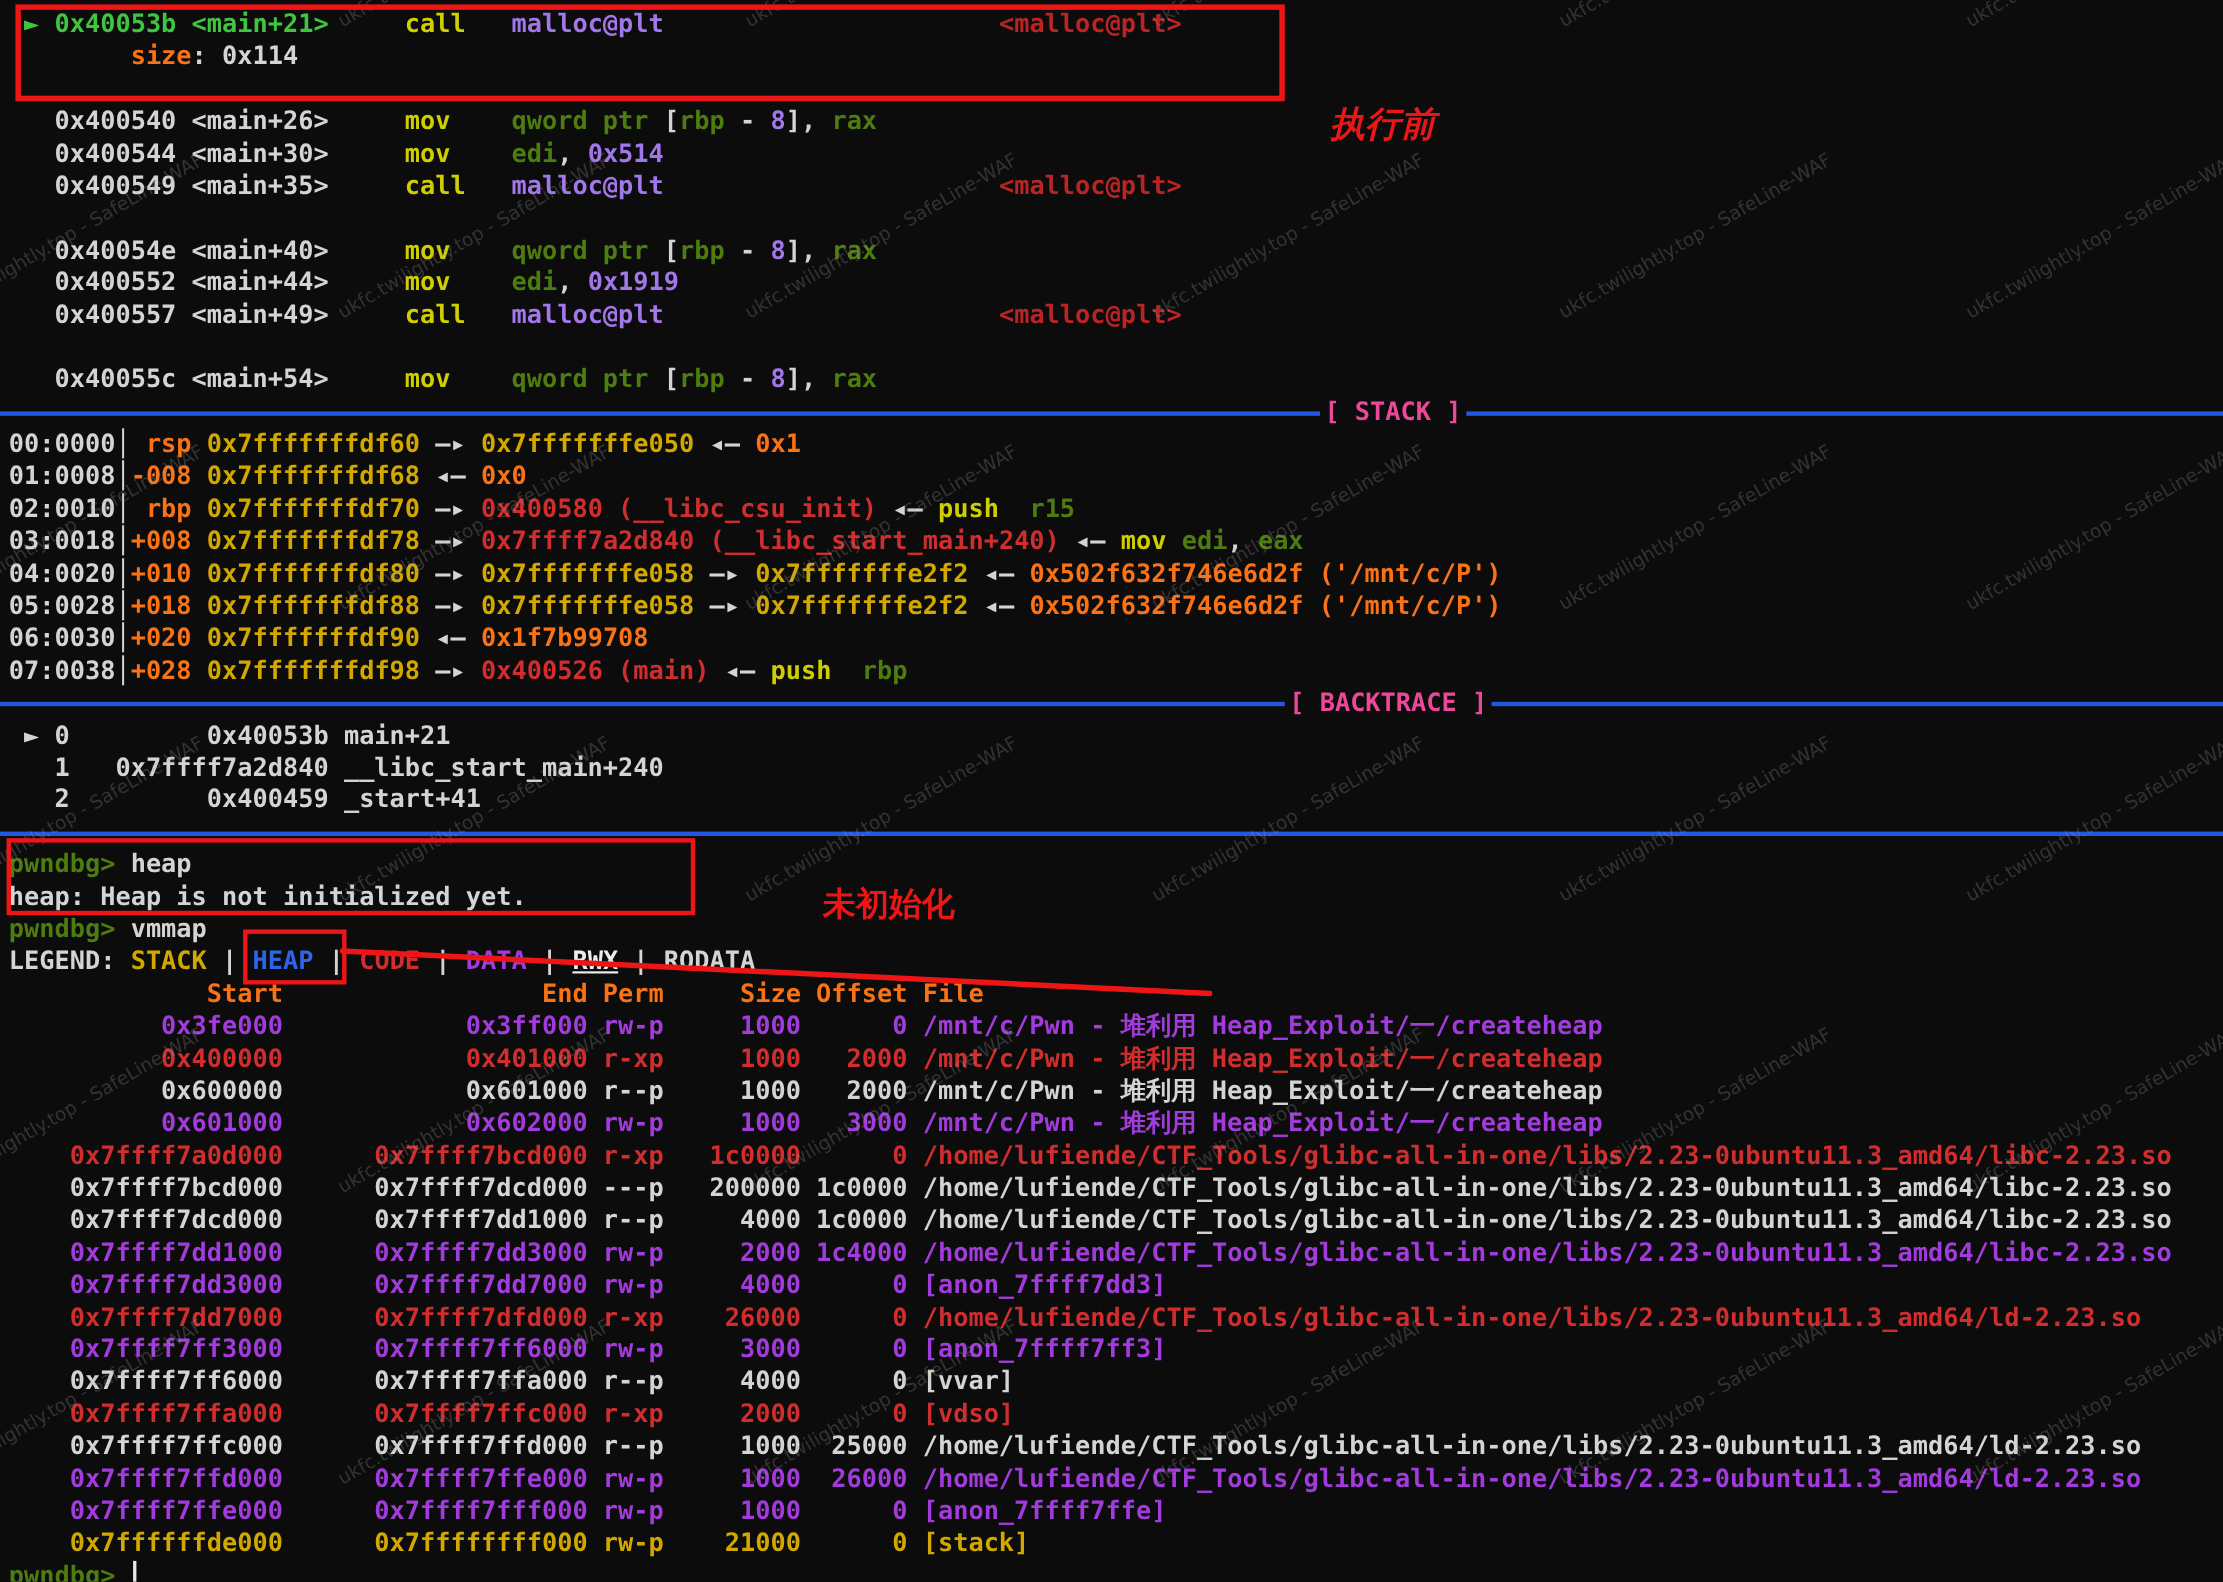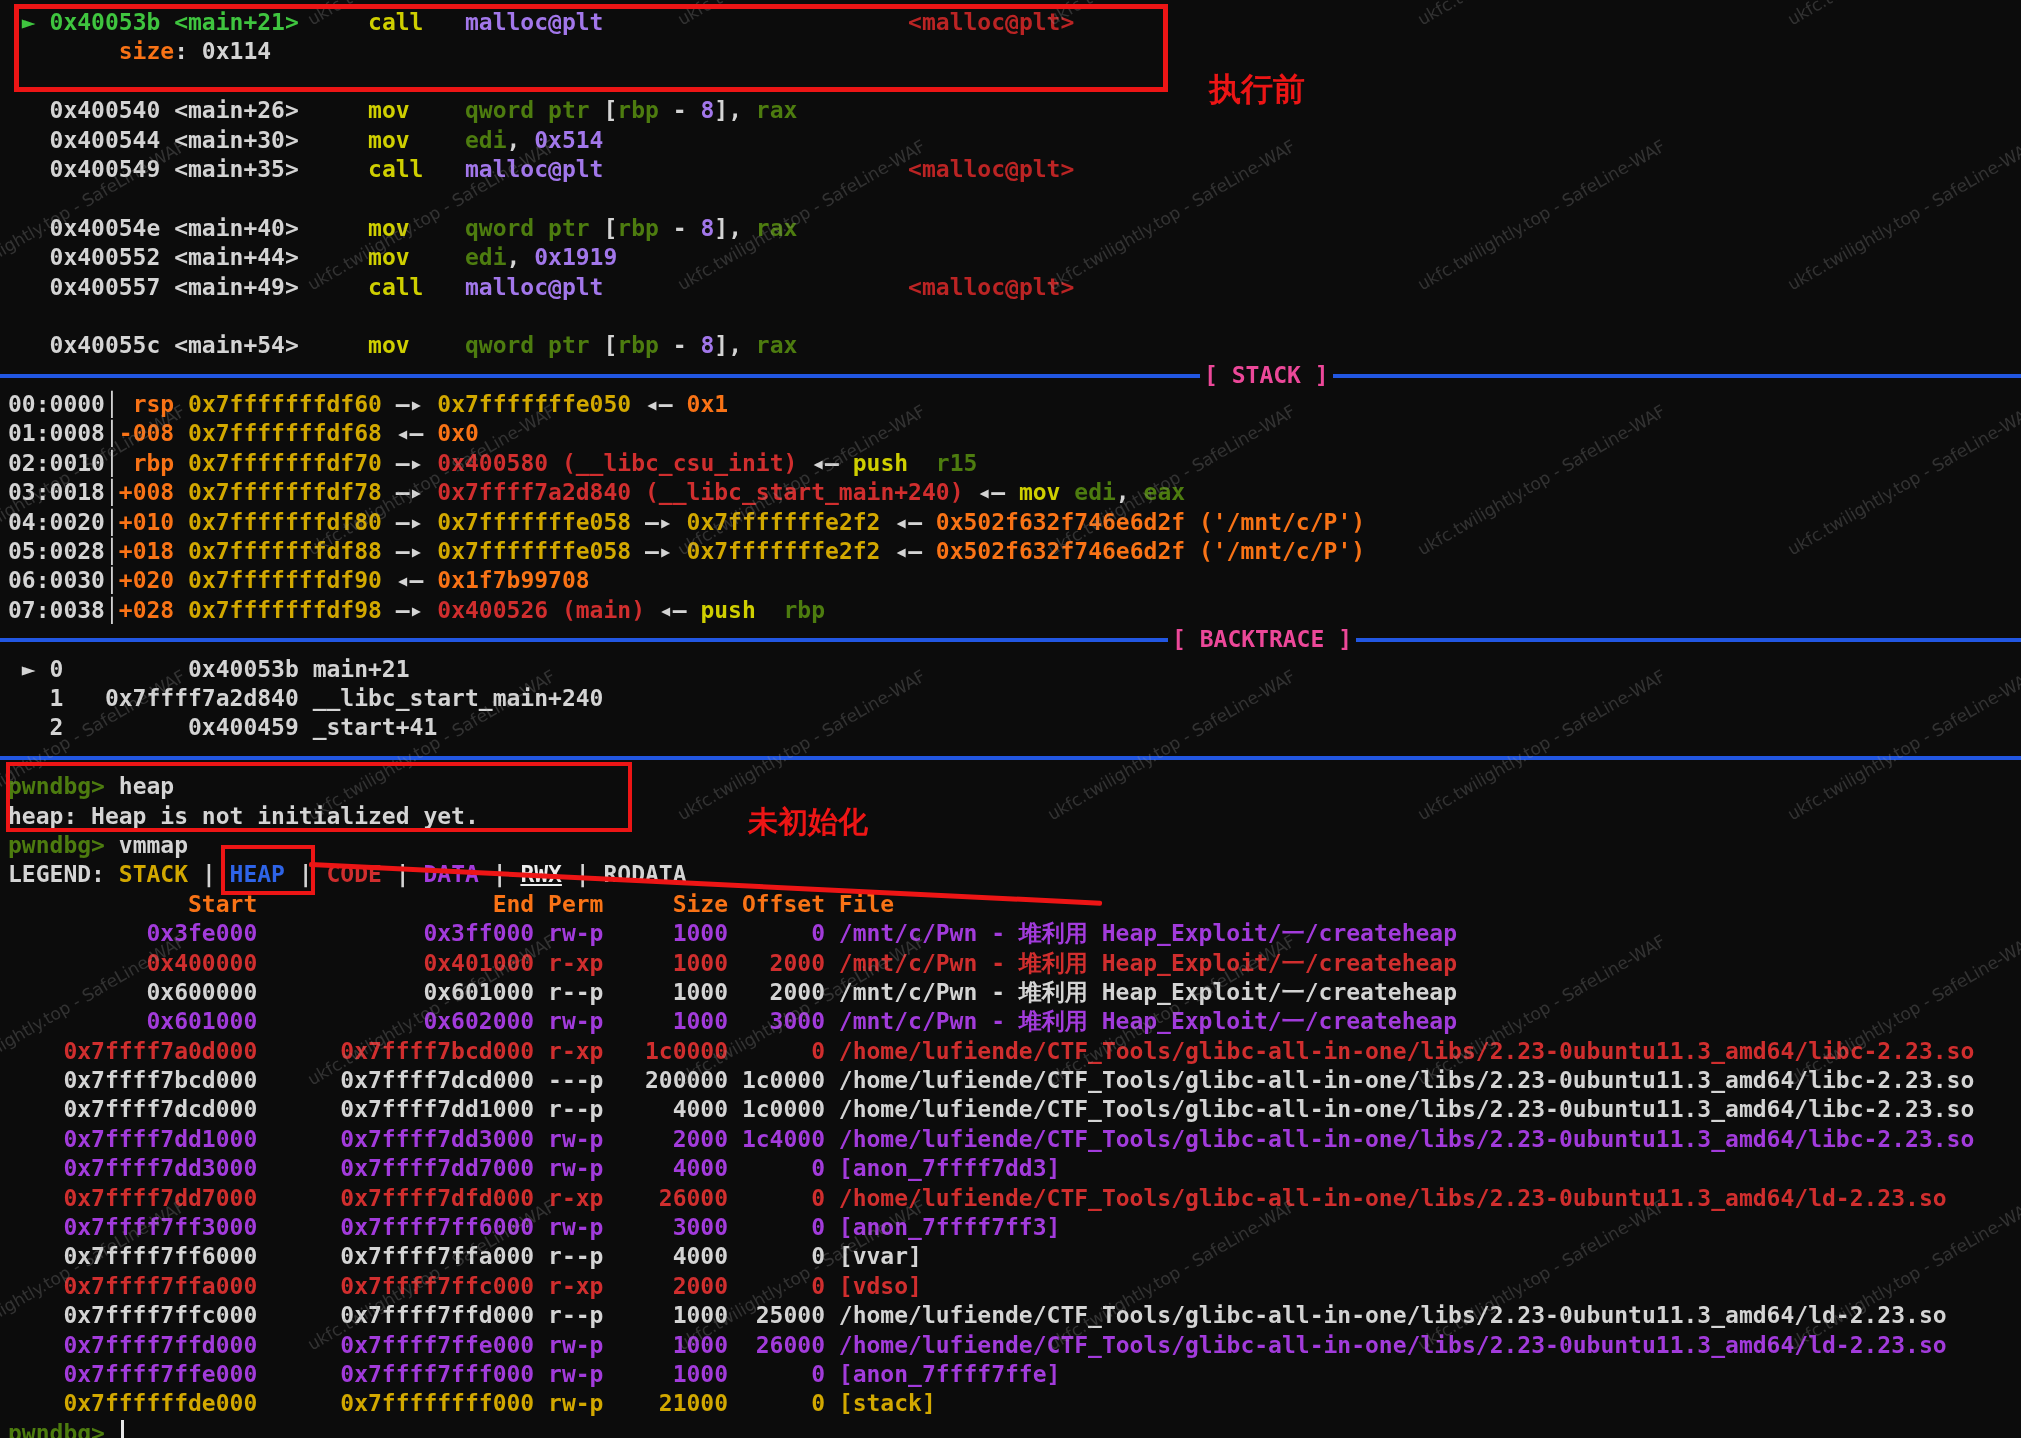--- a/index.html
+++ b/index.html
@@ -34,21 +34,21 @@
            color:#a0a0a0;opacity:0.26;white-space:nowrap;}
   
   #anno{position:absolute;inset:0;z-index:3;pointer-events:none;}
   .abox{position:absolute;border:5px solid #ed1515;}
   #abox-disasm{left:14px;top:4px;width:1144px;height:78px;border-width:5px;}
   #abox-heap{left:6px;top:762px;width:618px;height:62px;border-width:4px;}
   #abox-legend{left:221px;top:845px;width:86px;height:42px;border-width:4px;}
   #red-line{position:absolute;left:309px;top:862px;width:794px;height:5px;background:#ed1515;
             transform:rotate(2.8deg);transform-origin:0 50%;border-radius:2px;}
   .atext{position:absolute;color:#ed1515;font-weight:700;font-family:"DejaVu Sans",sans-serif;white-space:nowrap;}
-  #t-before{left:1209px;top:68px;font-size:32px;}
+  #t-before{left:1209px;top:92px;font-size:32px;font-style:italic;}
   #t-uninit{left:748px;top:802px;font-size:30px;}
   #t-heapnote{left:1128px;top:884px;font-size:31px;}
 </style>
 </head>
 <body>
 
 <div class="screen">
   <pre id="term"><div class="tl"><span class="gr"> ► </span><span class="gr">0x40053b &lt;main+21&gt;</span><span>     </span><span class="y">call</span><span>   </span><span class="p">malloc@plt</span><span>                      </span><span class="dr">&lt;malloc@plt&gt;</span></div><div class="tl"><span class="w">        size</span><span>: 0x114</span></div><div class="tl"></div><div class="tl"><span>   0x400540 &lt;main+26&gt;</span><span>     </span><span class="y">mov</span><span>    </span><span class="c">qword ptr </span><span>[</span><span class="c">rbp</span><span> - </span><span class="p">8</span><span>], </span><span class="c">rax</span></div><div class="tl"><span>   0x400544 &lt;main+30&gt;</span><span>     </span><span class="y">mov</span><span>    </span><span class="c">edi</span><span>, </span><span class="p">0x514</span></div><div class="tl"><span>   0x400549 &lt;main+35&gt;</span><span>     </span><span class="y">call</span><span>   </span><span class="p">malloc@plt</span><span>                      </span><span class="dr">&lt;malloc@plt&gt;</span></div><div class="tl"></div><div class="tl"><span>   0x40054e &lt;main+40&gt;</span><span>     </span><span class="y">mov</span><span>    </span><span class="c">qword ptr </span><span>[</span><span class="c">rbp</span><span> - </span><span class="p">8</span><span>], </span><span class="c">rax</span></div><div class="tl"><span>   0x400552 &lt;main+44&gt;</span><span>     </span><span class="y">mov</span><span>    </span><span class="c">edi</span><span>, </span><span class="p">0x1919</span></div><div class="tl"><span>   0x400557 &lt;main+49&gt;</span><span>     </span><span class="y">call</span><span>   </span><span class="p">malloc@plt</span><span>                      </span><span class="dr">&lt;malloc@plt&gt;</span></div><div class="tl"></div><div class="tl"><span>   0x40055c &lt;main+54&gt;</span><span>     </span><span class="y">mov</span><span>    </span><span class="c">qword ptr </span><span>[</span><span class="c">rbp</span><span> - </span><span class="p">8</span><span>], </span><span class="c">rax</span></div><div class="tl sep"><span class="sepbar"></span><span class="seplabel sep-stack">[ STACK ]</span></div><div class="tl"><span>00:0000│</span><span class="w"> rsp </span><span class="au">0x7fffffffdf60</span><span> —▸ </span><span class="au">0x7fffffffe050</span><span> ◂— </span><span class="w">0x1</span></div><div class="tl"><span>01:0008│</span><span class="w">-008 </span><span class="au">0x7fffffffdf68</span><span> ◂— </span><span class="w">0x0</span></div><div class="tl"><span>02:0010│</span><span class="w"> rbp </span><span class="au">0x7fffffffdf70</span><span> —▸ </span><span class="r">0x400580 (__libc_csu_init)</span><span> ◂— </span><span class="y">push</span><span>  </span><span class="c">r15</span></div><div class="tl"><span>03:0018│</span><span class="w">+008 </span><span class="au">0x7fffffffdf78</span><span> —▸ </span><span class="r">0x7ffff7a2d840 (__libc_start_main+240)</span><span> ◂— </span><span class="y">mov</span><span> </span><span class="c">edi</span><span>, </span><span class="c">eax</span></div><div class="tl"><span>04:0020│</span><span class="w">+010 </span><span class="au">0x7fffffffdf80</span><span> —▸ </span><span class="au">0x7fffffffe058</span><span> —▸ </span><span class="au">0x7fffffffe2f2</span><span> ◂— </span><span class="w">0x502f632f746e6d2f ('/mnt/c/P')</span></div><div class="tl"><span>05:0028│</span><span class="w">+018 </span><span class="au">0x7fffffffdf88</span><span> —▸ </span><span class="au">0x7fffffffe058</span><span> —▸ </span><span class="au">0x7fffffffe2f2</span><span> ◂— </span><span class="w">0x502f632f746e6d2f ('/mnt/c/P')</span></div><div class="tl"><span>06:0030│</span><span class="w">+020 </span><span class="au">0x7fffffffdf90</span><span> ◂— </span><span class="w">0x1f7b99708</span></div><div class="tl"><span>07:0038│</span><span class="w">+028 </span><span class="au">0x7fffffffdf98</span><span> —▸ </span><span class="r">0x400526 (main)</span><span> ◂— </span><span class="y">push</span><span>  </span><span class="c">rbp</span></div><div class="tl sep"><span class="sepbar"></span><span class="seplabel sep-backtrace">[ BACKTRACE ]</span></div><div class="tl"><span> ► 0         0x40053b main+21</span></div><div class="tl"><span>   1   0x7ffff7a2d840 __libc_start_main+240</span></div><div class="tl"><span>   2         0x400459 _start+41</span></div><div class="tl sep"><span class="sepbar"></span></div><div class="tl"><span class="pr">pwndbg&gt; </span><span>heap</span></div><div class="tl"><span>heap: Heap is not initialized yet.</span></div><div class="tl"><span class="pr">pwndbg&gt; </span><span>vmmap</span></div><div class="tl"><span>LEGEND: </span><span class="au">STACK</span><span> | </span><span class="bl">HEAP</span><span> | </span><span class="r">CODE</span><span> | </span><span class="mg">DATA</span><span> | </span><span class="ul">RWX</span><span> | </span><span>RODATA</span></div><div class="tl"><span class="w">             Start                 End Perm     Size Offset File</span></div><div class="tl"><span class="mg">          0x3fe000            0x3ff000 rw-p     1000      0 /mnt/c/Pwn - 堆利用 Heap_Exploit/一/createheap</span></div><div class="tl"><span class="r">          0x400000            0x401000 r-xp     1000   2000 /mnt/c/Pwn - 堆利用 Heap_Exploit/一/createheap</span></div><div class="tl"><span>          0x600000            0x601000 r--p     1000   2000 /mnt/c/Pwn - 堆利用 Heap_Exploit/一/createheap</span></div><div class="tl"><span class="mg">          0x601000            0x602000 rw-p     1000   3000 /mnt/c/Pwn - 堆利用 Heap_Exploit/一/createheap</span></div><div class="tl"><span class="r">    0x7ffff7a0d000      0x7ffff7bcd000 r-xp   1c0000      0 /home/lufiende/CTF_Tools/glibc-all-in-one/libs/2.23-0ubuntu11.3_amd64/libc-2.23.so</span></div><div class="tl"><span>    0x7ffff7bcd000      0x7ffff7dcd000 ---p   200000 1c0000 /home/lufiende/CTF_Tools/glibc-all-in-one/libs/2.23-0ubuntu11.3_amd64/libc-2.23.so</span></div><div class="tl"><span>    0x7ffff7dcd000      0x7ffff7dd1000 r--p     4000 1c0000 /home/lufiende/CTF_Tools/glibc-all-in-one/libs/2.23-0ubuntu11.3_amd64/libc-2.23.so</span></div><div class="tl"><span class="mg">    0x7ffff7dd1000      0x7ffff7dd3000 rw-p     2000 1c4000 /home/lufiende/CTF_Tools/glibc-all-in-one/libs/2.23-0ubuntu11.3_amd64/libc-2.23.so</span></div><div class="tl"><span class="mg">    0x7ffff7dd3000      0x7ffff7dd7000 rw-p     4000      0 [anon_7ffff7dd3]</span></div><div class="tl"><span class="r">    0x7ffff7dd7000      0x7ffff7dfd000 r-xp    26000      0 /home/lufiende/CTF_Tools/glibc-all-in-one/libs/2.23-0ubuntu11.3_amd64/ld-2.23.so</span></div><div class="tl"><span class="mg">    0x7ffff7ff3000      0x7ffff7ff6000 rw-p     3000      0 [anon_7ffff7ff3]</span></div><div class="tl"><span>    0x7ffff7ff6000      0x7ffff7ffa000 r--p     4000      0 [vvar]</span></div><div class="tl"><span class="r">    0x7ffff7ffa000      0x7ffff7ffc000 r-xp     2000      0 [vdso]</span></div><div class="tl"><span>    0x7ffff7ffc000      0x7ffff7ffd000 r--p     1000  25000 /home/lufiende/CTF_Tools/glibc-all-in-one/libs/2.23-0ubuntu11.3_amd64/ld-2.23.so</span></div><div class="tl"><span class="mg">    0x7ffff7ffd000      0x7ffff7ffe000 rw-p     1000  26000 /home/lufiende/CTF_Tools/glibc-all-in-one/libs/2.23-0ubuntu11.3_amd64/ld-2.23.so</span></div><div class="tl"><span class="mg">    0x7ffff7ffe000      0x7ffff7fff000 rw-p     1000      0 [anon_7ffff7ffe]</span></div><div class="tl"><span class="au">    0x7ffffffde000      0x7ffffffff000 rw-p    21000      0 [stack]</span></div><div class="tl"><span class="pr">pwndbg&gt; </span><span class="cursor"></span></div></pre>
   <div id="wm">
       <span style="left: -80px; top: -60px;">ukfc.twilightly.top - SafeLine-WAF</span>

